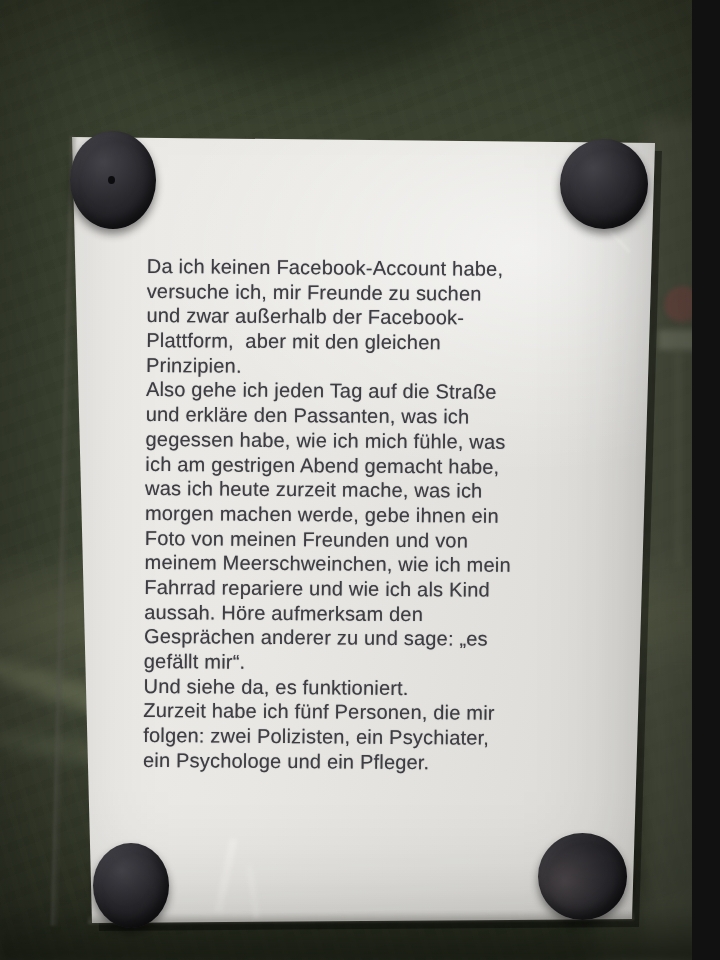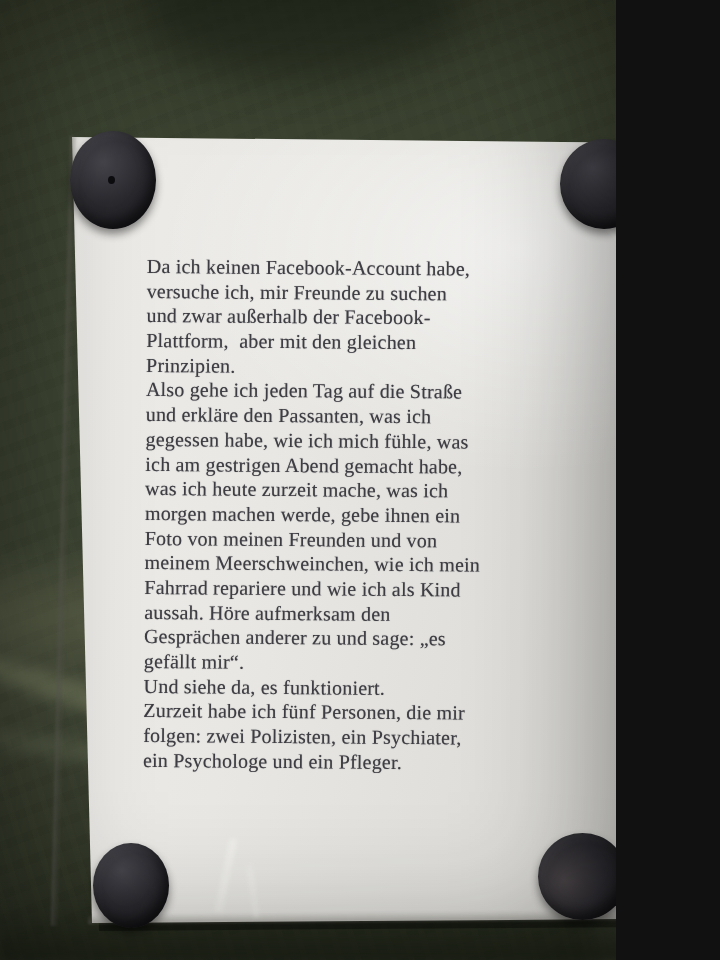--- a/index.html
+++ b/index.html
@@ -1,19 +1,19 @@
 <!DOCTYPE html>
 <html style="--paper: #e8e7e3; --text: #3e3d43; --glass-top: #39402e; --glass-mid: #3e4533; --glass-band: #4c523f; --glass-band-hi: #5c6148; --glass-low: #3a4030; --glass-bottom: #272c1f; --glass-right: #55594a; --magnet: #2b2a2f; --magnet-mid: #46454c; --magnet-dark: #18181c; --sign-red: #7c4a45; --sign-plate: #8f9480; --streak: #7d8465; --scuff: #f6f5f1;"><head>
 <meta charset="utf-8">
 <style>
   html,body{margin:0;padding:0;background:#111;}
   .scene{
-    position:relative;width:616px;height:960px;overflow:hidden;
+    position:relative;width:692px;height:960px;overflow:hidden;
     background:linear-gradient(178deg,var(--glass-top) 0%,var(--glass-mid) 38%,var(--glass-mid) 55%,var(--glass-band) 63%,var(--glass-low) 78%,var(--glass-bottom) 100%);
-    font-family:Liberation Serif, serif;
+    font-family:Liberation Sans, sans-serif;
   }
   .scene *{position:absolute;}
   .vignette{inset:0;box-shadow:inset 0 0 140px rgba(0,0,0,.45);z-index:6;pointer-events:none;}
   .mottle{inset:0;opacity:.5;z-index:0;
     background:
       repeating-linear-gradient(73deg, rgba(110,120,85,.07) 0 6px, rgba(0,0,0,0) 6px 17px),
       repeating-linear-gradient(-21deg, rgba(20,26,14,.10) 0 9px, rgba(0,0,0,0) 9px 23px);}
   .right-strip{left:644px;top:120px;width:76px;height:840px;background:var(--glass-right);opacity:.55;filter:blur(8px);z-index:0;}
   .top-dark{left:140px;top:-60px;width:320px;height:140px;border-radius:50%;background:#1d2418;opacity:.55;filter:blur(20px);z-index:0;}
   .band-light{left:-20px;top:556px;width:760px;height:120px;background:linear-gradient(rgba(0,0,0,0),var(--glass-band-hi),rgba(0,0,0,0));opacity:.5;filter:blur(10px);z-index:0;}

